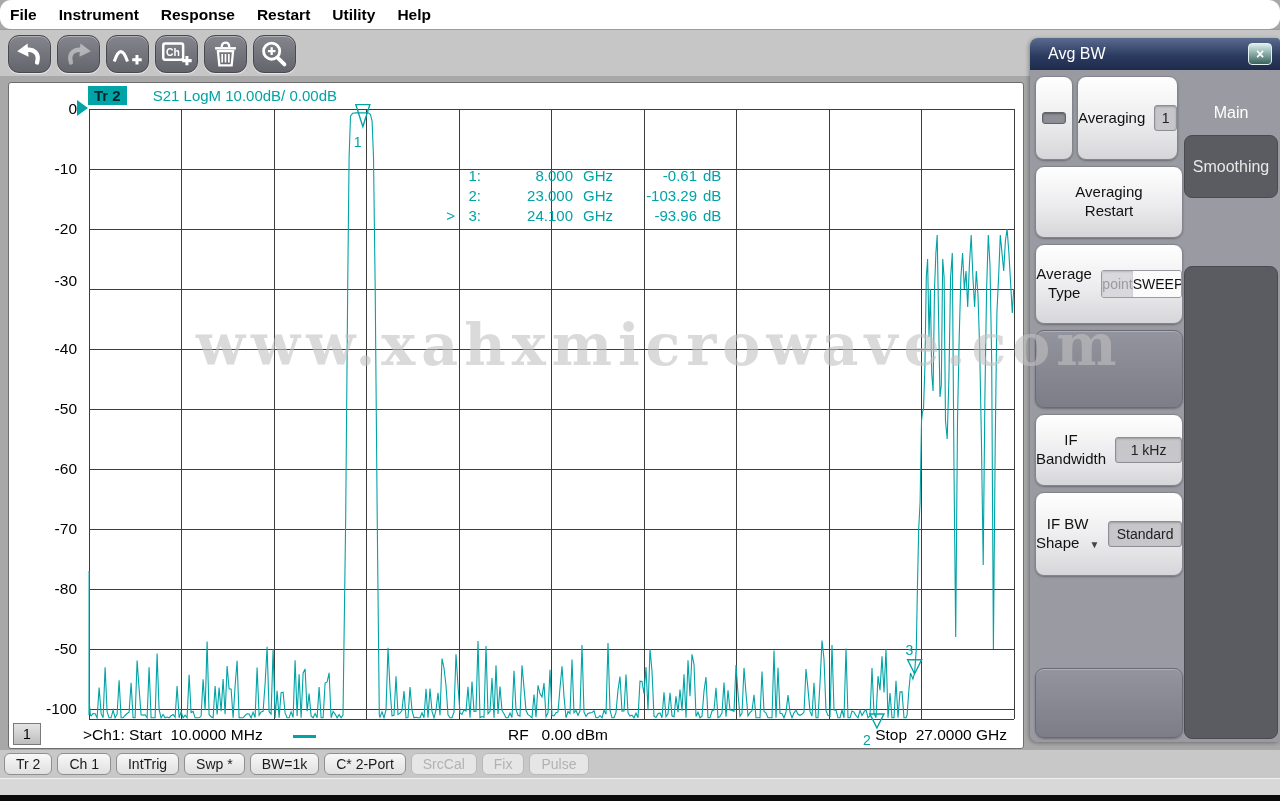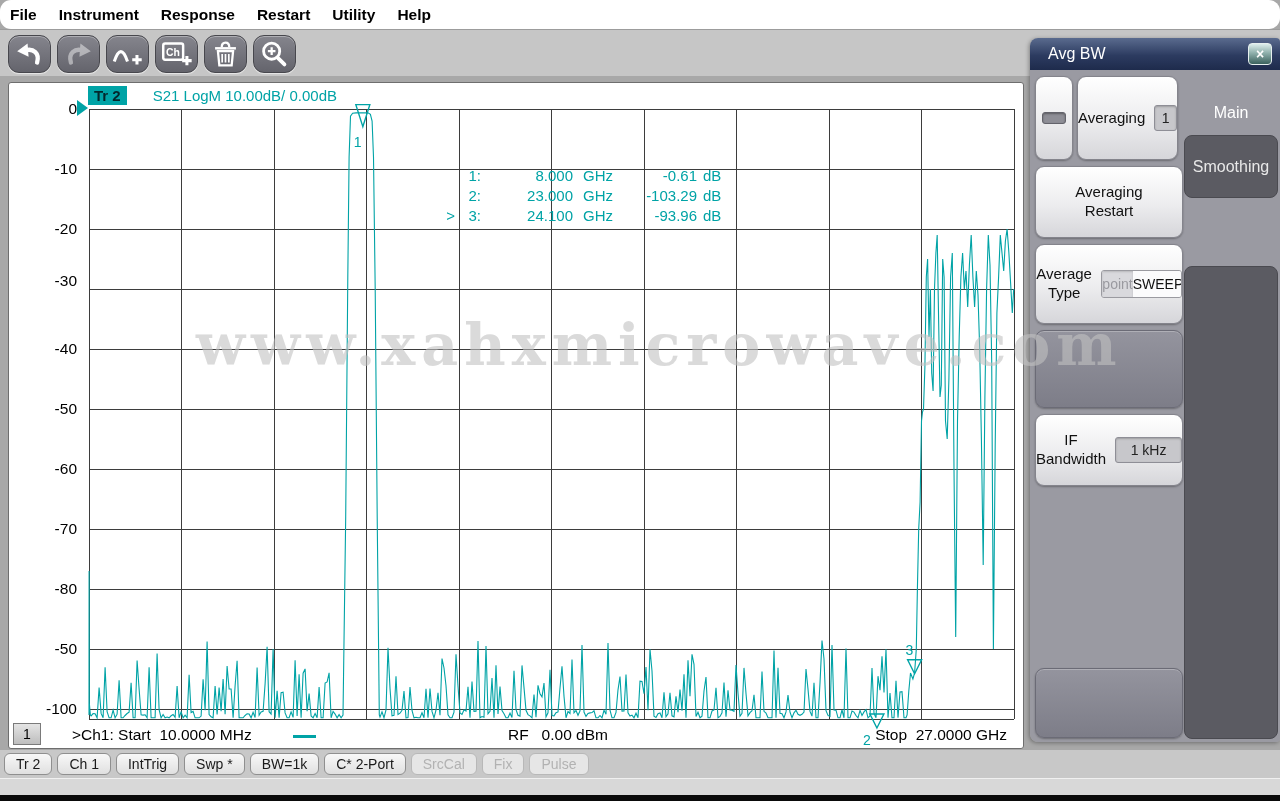--- a/index.html
+++ b/index.html
@@ -33,21 +33,21 @@
   #marker-readout{position:absolute;left:432px;top:84px;display:grid;
                   grid-template-columns:14px 26px 92px 44px 80px 30px;grid-auto-rows:20px;
                   color:#00a3a6;font-size:15px;}
   .mr-sel,.mr-num,.mr-freq,.mr-val{text-align:right;}
   .mr-funit{padding-left:10px;}
   .mr-vunit{padding-left:6px;}
   #chan-badge{position:absolute;left:4px;top:640px;width:26px;height:20px;
               background:linear-gradient(#e4e4e4,#bdbdbd);border:1px solid #7a7a7a;
               text-align:center;font-size:14px;line-height:20px;color:#000;}
   .st{position:absolute;top:643px;font-size:15.5px;color:#000;white-space:pre;}
-  #st-start{left:63px;}
+  #st-start{left:74px;}
   #st-dash{position:absolute;left:284px;top:652px;width:23px;height:3px;background:#00a3a6;}
   #st-rf{left:499px;}
   #st-stop{right:16px;}
   
   #watermark{position:absolute;left:196px;top:311px;z-index:40;white-space:nowrap;
              font-family:"DejaVu Serif",serif;font-weight:bold;font-size:57px;
              letter-spacing:6px;color:rgba(193,193,193,0.6);pointer-events:none;}
   
   #panel{position:absolute;left:1030px;top:38px;width:250px;height:704px;z-index:20;
          border-radius:8px 4px 4px 8px;box-shadow:-1px 1px 4px rgba(0,0,0,.35);}
@@ -273,20 +273,26 @@
         </div>
       </div>
 
       <div class="pbtn empty" id="btn-empty-1"></div>
 
       <div class="pbtn" id="btn-if-bw">
         <span class="plabel">IF Bandwidth</span>
         <div class="pfield">1 kHz</div>
       </div>
 
+      <div class="pbtn" id="btn-if-shape">
+        <span class="plabel">
+          <span>IF BW Shape</span><span class="dd-arrow">▼</span>
+        </span>
+        <div class="pfield">Standard</div>
+      </div>
 
 
       <div class="pbtn empty" id="btn-empty-2"></div>
 
       <div id="tab-main">Main</div>
       <div class="dtab" id="tab-smoothing">Smoothing</div>
       <div id="tab-rest"></div>
     </div>
   </div>
 

